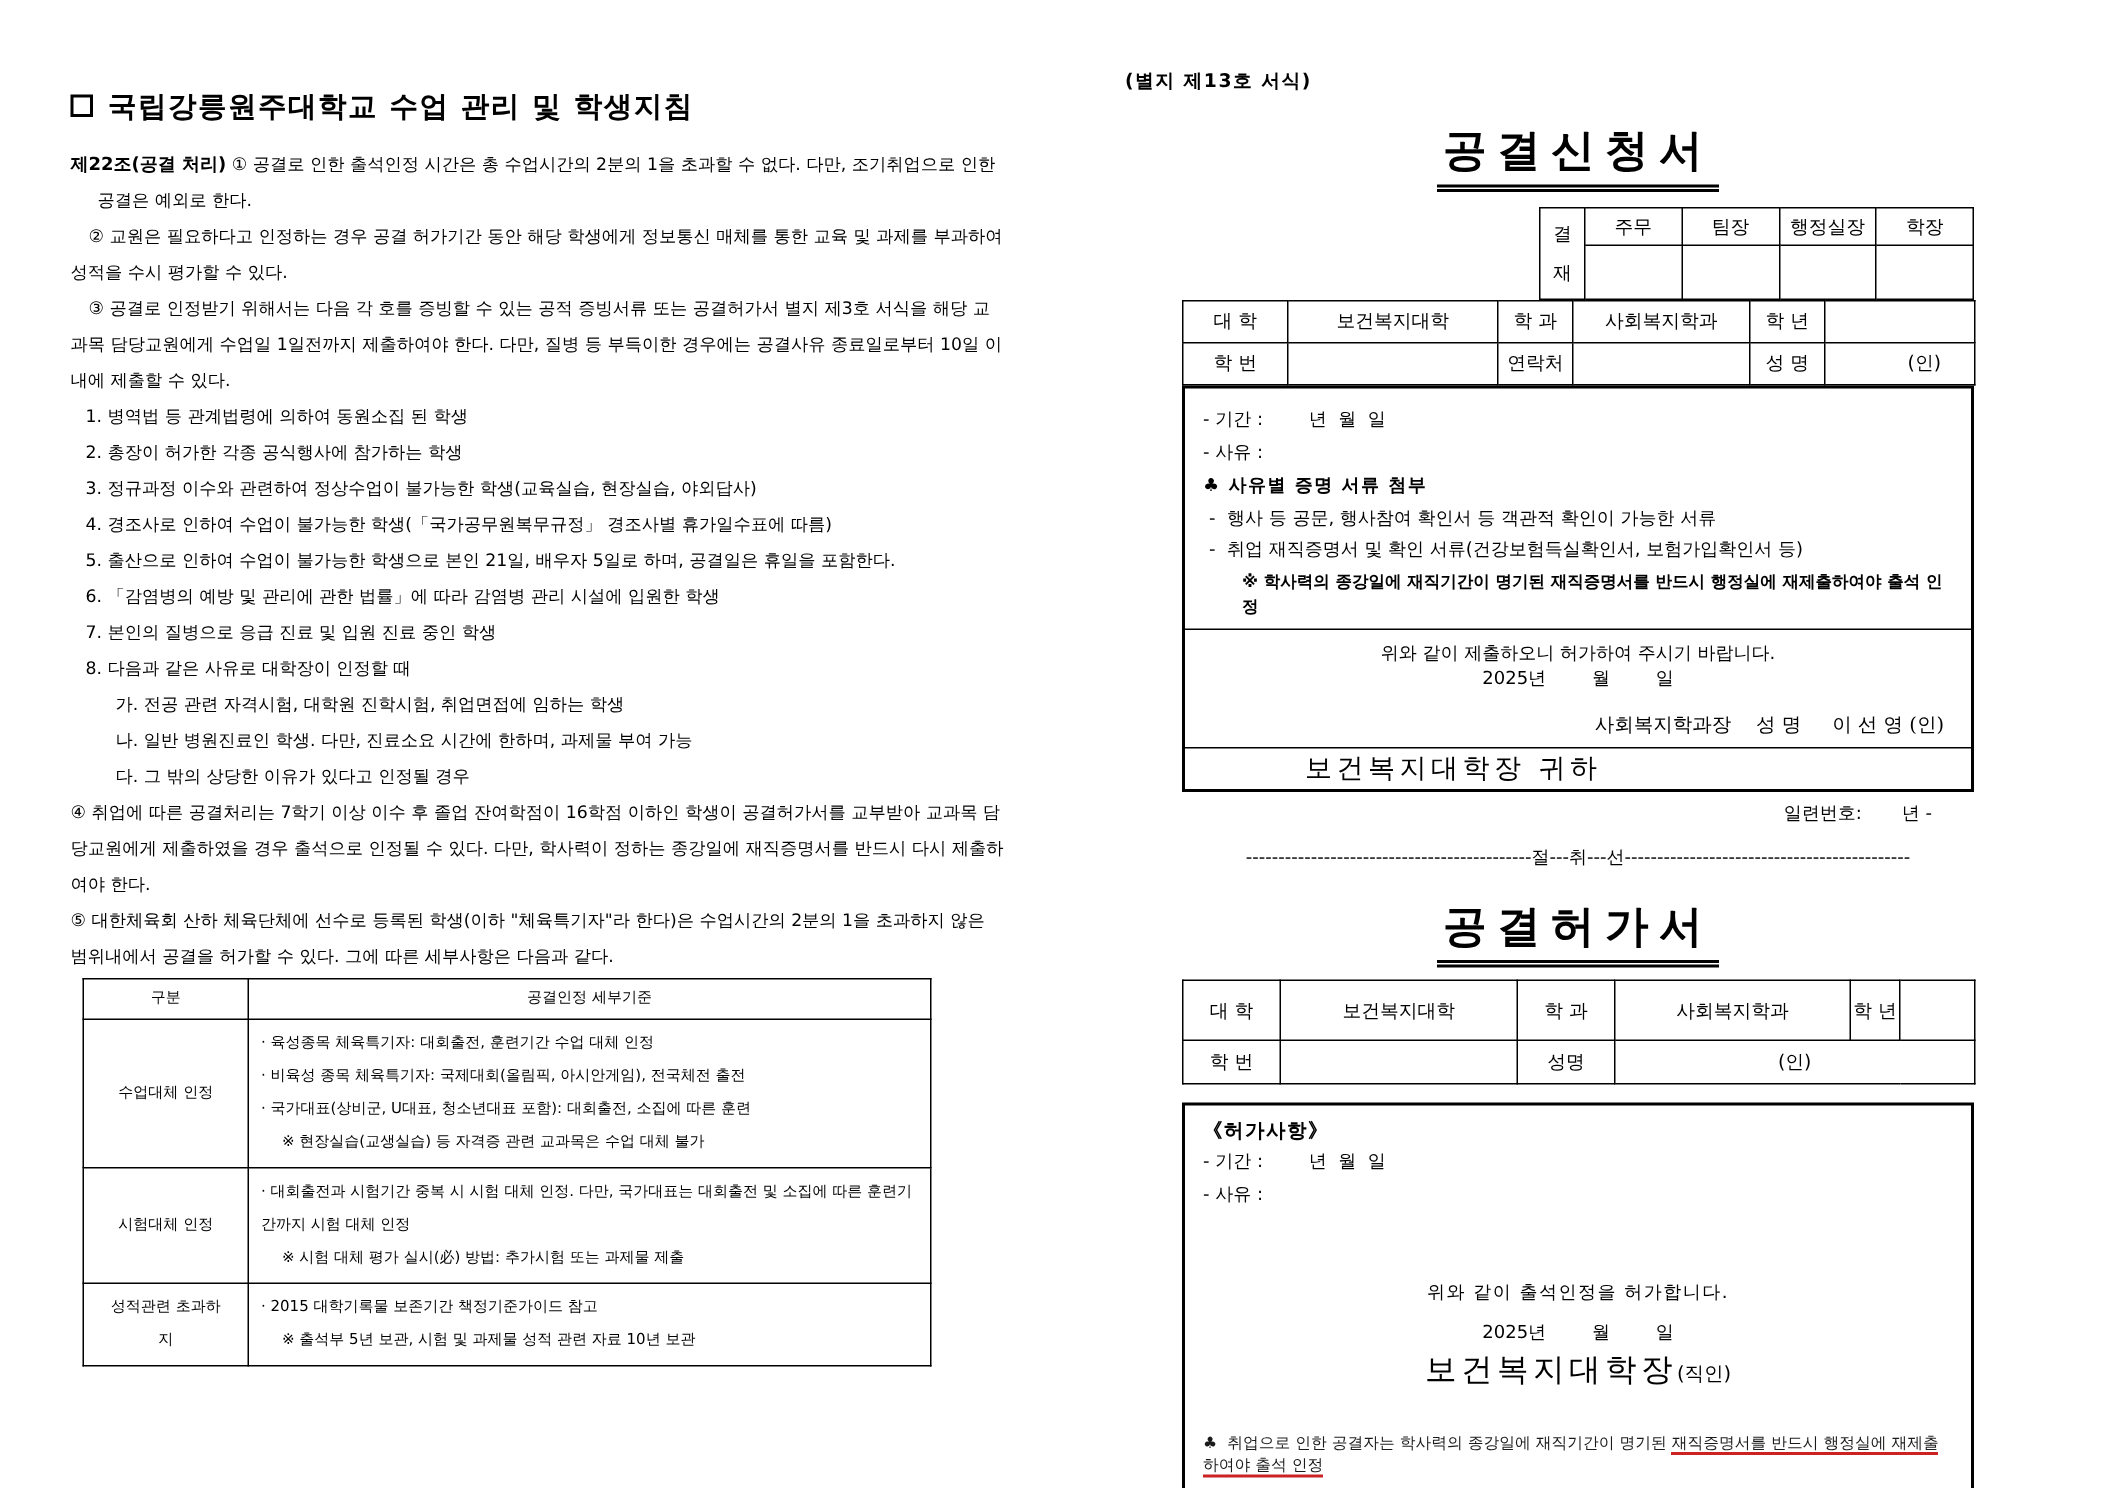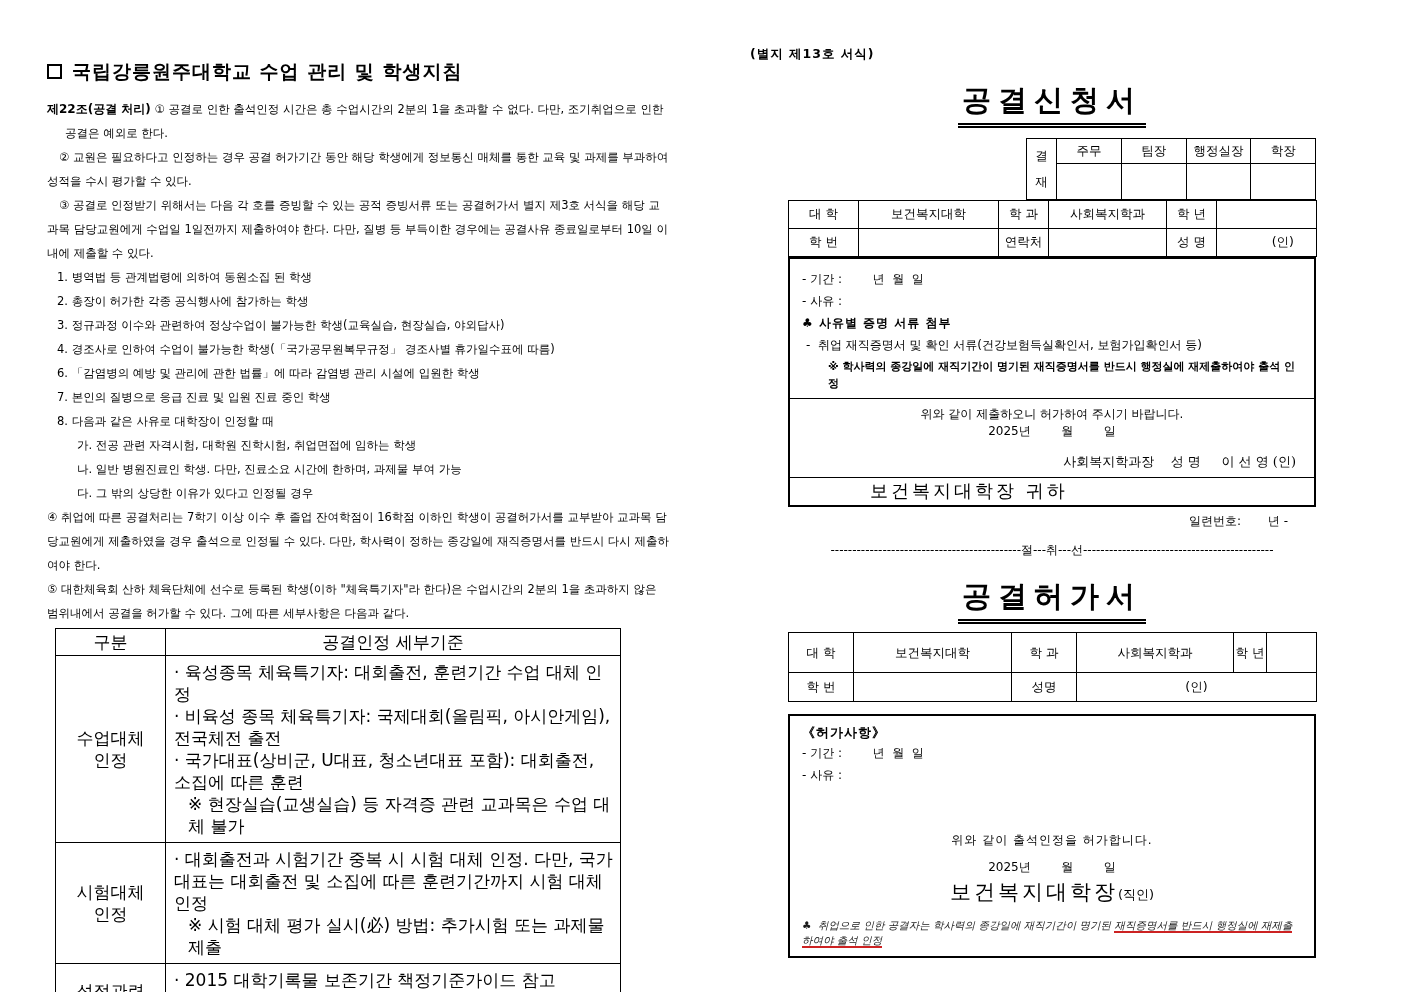--- a/index.html
+++ b/index.html
@@ -12,21 +12,21 @@
   .left-col { position: absolute; left: 47px; top: 58px; width: 622px; font-size: 11.5px; line-height: 24px; }
   .left-title { font-size: 19px; font-weight: bold; line-height: 26px; margin-bottom: 13px; letter-spacing: 1px; }
   .cb-icon { display: inline-block; width: 15px; height: 15px; border: 2px solid #000; margin-right: 10px; vertical-align: -1px; }
   .statute b { font-size: 12px; }
   .indent1 { text-indent: 12px; }
   .hang { padding-left: 18px; text-indent: -18px; }
   .item { padding-left: 10px; }
   .subitem { padding-left: 30px; }
 
   .rules-table { border-collapse: collapse; margin: 3px 0 0 8px; width: 566px; table-layout: fixed; }
-  .rules-table td, .rules-table th { border: 1px solid #000; font-size: 17px; font-weight: normal; line-height: 22px; vertical-align: middle; }
+  .rules-table td, .rules-table th { border: 1px solid #000; font-size: 10px; font-weight: normal; line-height: 22px; vertical-align: middle; }
   .rules-table th { height: 27px; text-align: center; }
   .rules-table .c1 { width: 110px; }
   .rules-table td.rlabel { text-align: center; padding: 0 14px; }
   .rules-table td.details { padding: 5px 6px 5px 8px; }
   .rules-table .note { padding-left: 14px; }
 
   
   .right-col { position: absolute; left: 750px; top: 46px; width: 576px; font-size: 12px; }
   .form-note { font-weight: bold; font-size: 12.5px; letter-spacing: 1px; }
   .form-area { margin-left: 38px; width: 528px; }
@@ -61,39 +61,40 @@
   .cutline { margin: 12px 0 4px 0; text-align: center; white-space: nowrap; overflow: hidden; font-size: 12px; letter-spacing: 0; }
 
   .permit-box { margin-top: 12px; padding: 8px 12px 8px 12px; }
   .permit-head { font-weight: bold; font-size: 13px; letter-spacing: 1px; }
   .permit-box .fline { line-height: 22px; }
   .approve-line { margin-top: 46px; letter-spacing: 1px; }
   .date2 { margin-top: 10px; }
   .dean-line { text-align: center; margin-top: 2px; }
   .dean-name { font-family: "DejaVu Serif", "Liberation Serif", serif; font-size: 21px; letter-spacing: 3px; }
   .dean-seal { font-size: 13px; }
-  .footnote { margin-top: 12px; font-size: 10.5px; color: #1a1a1a; line-height: 15px; font-style: italic; }
+  .footnote { margin-top: 28px; font-size: 10.5px; color: #1a1a1a; line-height: 15px; }
   .redline { border-bottom: 2px solid #cc2222; }
 </style>
 </head>
 <body>
 
 <div class="page">
 
   <div class="left-col">
     <div class="left-title">
       <span class="cb-icon"></span><span>국립강릉원주대학교 수업 관리 및 학생지침</span>
     </div>
     <p class="statute hang"><b>제22조(공결 처리)</b> <span>① 공결로 인한 출석인정 시간은 총 수업시간의 2분의 1을 초과할 수 없다. 다만, 조기취업으로 인한 공결은 예외로 한다.</span></p>
     <p class="clause indent1">② 교원은 필요하다고 인정하는 경우 공결 허가기간 동안 해당 학생에게 정보통신 매체를 통한 교육 및 과제를 부과하여 성적을 수시 평가할 수 있다.</p>
     <p class="clause indent1">③ 공결로 인정받기 위해서는 다음 각 호를 증빙할 수 있는 공적 증빙서류 또는 공결허가서 별지 제3호 서식을 해당 교과목 담당교원에게 수업일 1일전까지 제출하여야 한다. 다만, 질병 등 부득이한 경우에는 공결사유 종료일로부터 10일 이내에 제출할 수 있다.</p>
     <p class="item">1. 병역법 등 관계법령에 의하여 동원소집 된 학생</p>
     <p class="item">2. 총장이 허가한 각종 공식행사에 참가하는 학생</p>
     <p class="item">3. 정규과정 이수와 관련하여 정상수업이 불가능한 학생(교육실습, 현장실습, 야외답사)</p>
     <p class="item">4. 경조사로 인하여 수업이 불가능한 학생(「국가공무원복무규정」 경조사별 휴가일수표에 따름)</p>
+    <p class="item">5. 출산으로 인하여 수업이 불가능한 학생으로 본인 21일, 배우자 5일로 하며, 공결일은 휴일을 포함한다.</p>
     <p class="item">6. 「감염병의 예방 및 관리에 관한 법률」에 따라 감염병 관리 시설에 입원한 학생</p>
     <p class="item">7. 본인의 질병으로 응급 진료 및 입원 진료 중인 학생</p>
     <p class="item">8. 다음과 같은 사유로 대학장이 인정할 때</p>
     <p class="subitem">가. 전공 관련 자격시험, 대학원 진학시험, 취업면접에 임하는 학생</p>
     <p class="subitem">나. 일반 병원진료인 학생. 다만, 진료소요 시간에 한하며, 과제물 부여 가능</p>
     <p class="subitem">다. 그 밖의 상당한 이유가 있다고 인정될 경우</p>
     <p class="clause">④ 취업에 따른 공결처리는 7학기 이상 이수 후 졸업 잔여학점이 16학점 이하인 학생이 공결허가서를 교부받아 교과목 담당교원에게 제출하였을 경우 출석으로 인정될 수 있다. 다만, 학사력이 정하는 종강일에 재직증명서를 반드시 다시 제출하여야 한다.</p>
     <p class="clause">⑤ 대한체육회 산하 체육단체에 선수로 등록된 학생(이하 "체육특기자"라 한다)은 수업시간의 2분의 1을 초과하지 않은 범위내에서 공결을 허가할 수 있다. 그에 따른 세부사항은 다음과 같다.</p>
 
     <table class="rules-table">
@@ -182,20 +183,21 @@
           <td class="seal-right">(인)</td>
         </tr>
       </tbody>
         </table>
 
       <div class="bigbox">
         <div class="sec-a">
           <div class="pre">- 기간 :        년  월  일</div>
           <div class="pre">- 사유 :</div>
           <div class="attach-title">♣ 사유별 증명 서류 첨부</div>
+          <div class="attach-item pre">-  행사 등 공문, 행사참여 확인서 등 객관적 확인이 가능한 서류</div>
           <div class="attach-item pre">-  취업 재직증명서 및 확인 서류(건강보험득실확인서, 보험가입확인서 등)</div>
           <div class="attach-note">※ 학사력의 종강일에 재직기간이 명기된 재직증명서를 반드시 행정실에 재제출하여야 출석 인정</div>
         </div>
         <div class="sec-b">
           <div class="center">위와 같이 제출하오니 허가하여 주시기 바랍니다.</div>
           <div class="center pre">2025년        월        일</div>
           <div class="signer pre">사회복지학과장    성 명     이 선 영 (인)</div>
         </div>
         <div class="sec-c">보건복지대학장 귀하</div>
       </div>

